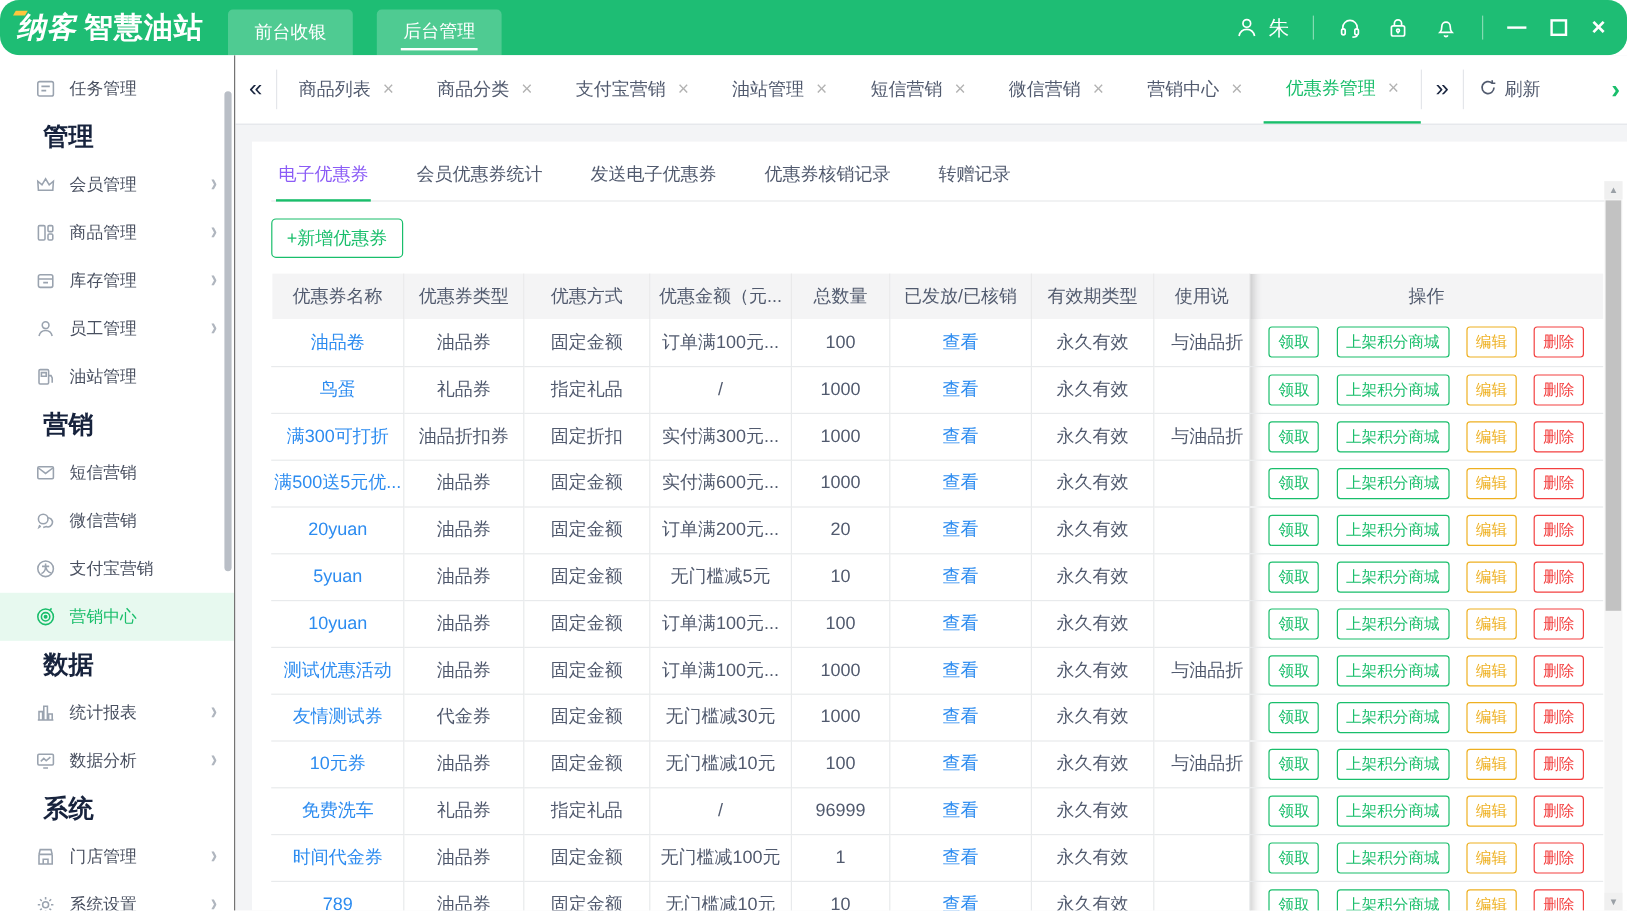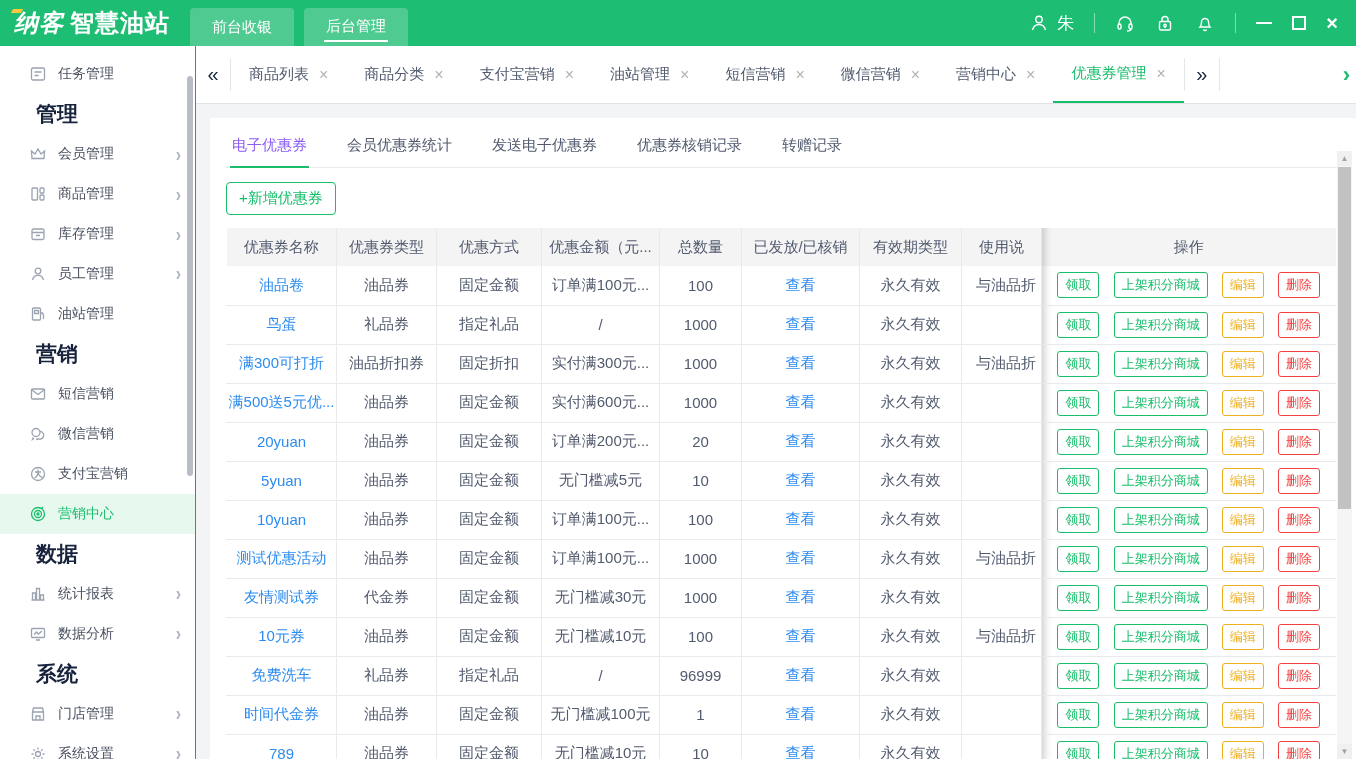--- a/index.html
+++ b/index.html
@@ -1,25 +1,25 @@
 <!DOCTYPE html>
 <html><head>
 <meta charset="utf-8">
 <style>
   * { margin:0; padding:0; box-sizing:border-box; }
   html,body { width:1356px; height:759px; overflow:hidden; }
   body { font-family:"Liberation Sans","DejaVu Sans",sans-serif; font-size:14px; color:#515a6e; background:#fff; }
   .app { width:1356px; height:759px; display:flex; flex-direction:column; overflow:hidden; }
 
   
-  .app-header { height:46px; background:#1ebd74; display:flex; align-items:stretch; flex-shrink:0; color:#fff; }
+  .app-header { height:46px; background:#1ebd74; display:flex; align-items:stretch; flex-shrink:0; color:#fff;border-radius:16px; }
   .logo { display:flex; align-items:center; padding:0 20px 0 14px; font-size:24px; font-weight:bold; letter-spacing:1px; position:relative; }
   .logo .logo-bold { font-style:italic; margin-right:6px; position:relative; }
   .logo .logo-bold::before { content:""; position:absolute; top:2px; left:-2px; width:10px; height:4px; background:#ffc53d; transform:skewX(-30deg); }
-  .header-nav { display:flex; align-items:flex-end; gap:10px; }
+  .header-nav { display:flex; align-items:flex-end; gap:20px; }
   .hnav-item { background:rgba(255,255,255,.22); height:38px; display:flex; align-items:center; padding:0 20px; border-radius:4px 4px 0 0; cursor:pointer; font-size:15px; }
   .hnav-item span { padding:4px 2px; }
   .hnav-item.active span { border-bottom:2px solid #fff; }
   .header-right { margin-left:auto; display:flex; align-items:center; gap:20px; padding-right:18px; }
   .header-right svg { display:block; }
   .h-user { display:flex; align-items:center; gap:8px; font-size:17px; cursor:pointer; }
   .h-divider { width:1px; height:20px; background:rgba(255,255,255,.45); }
   .h-icon { cursor:pointer; display:flex; align-items:center; }
   .win-min { width:16px; height:2px; background:#fff; }
   .win-max { width:14px; height:14px; border:2px solid #fff; }
@@ -342,20 +342,27 @@
 
             <div class="tab active">
               <span class="tab-label">优惠券管理</span>
               <span class="tab-close">×</span>
             </div>
 
         </div>
         <div class="tab-divider"></div>
         <div class="tab-expand">»</div>
         <div class="tab-divider"></div>
+        <div class="tab-action">
+          <span><svg width="16" height="16" viewBox="0 0 16 16" fill="none" stroke="currentColor" stroke-width="1.4">
+                <path d="M13 8a5 5 0 1 1-1.7-3.8"></path>
+                <path d="M11.5 1.8v2.6h2.6"></path>
+              </svg></span>
+          <span>刷新</span>
+        </div>
         <div class="tab-next">›</div>
       </div>
 
       <div class="content">
         <div class="panel">
 
           <div class="subtabs">
 
               <div class="subtab active">
                 <span>电子优惠券</span>

